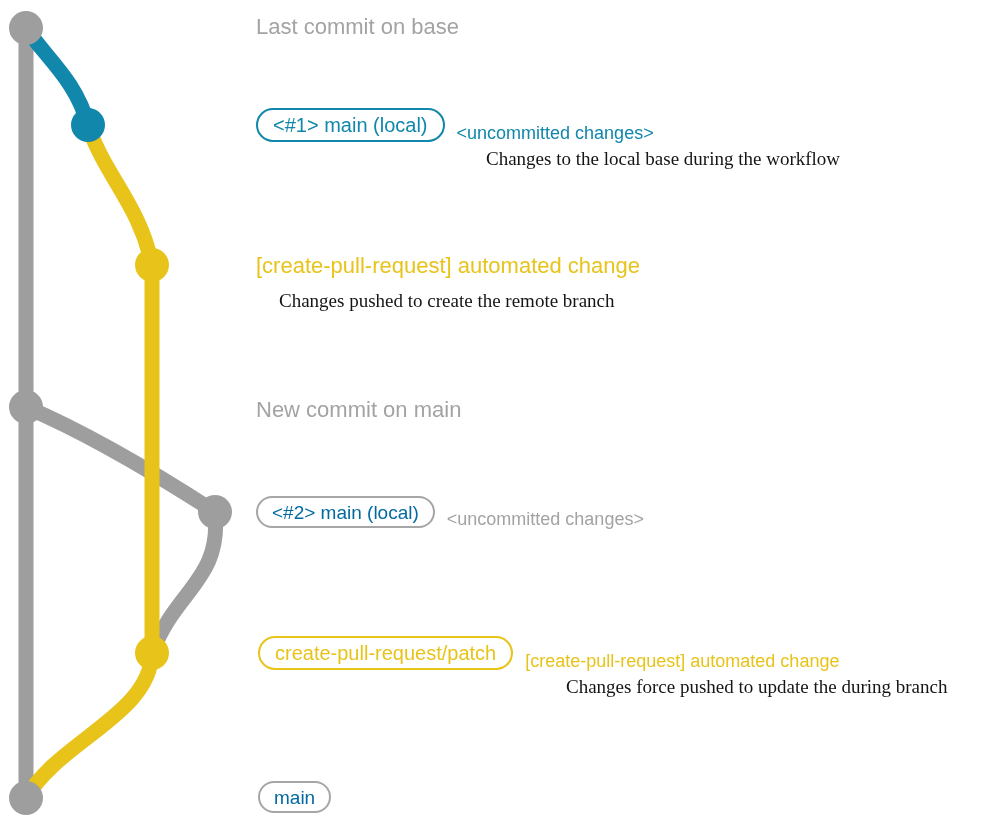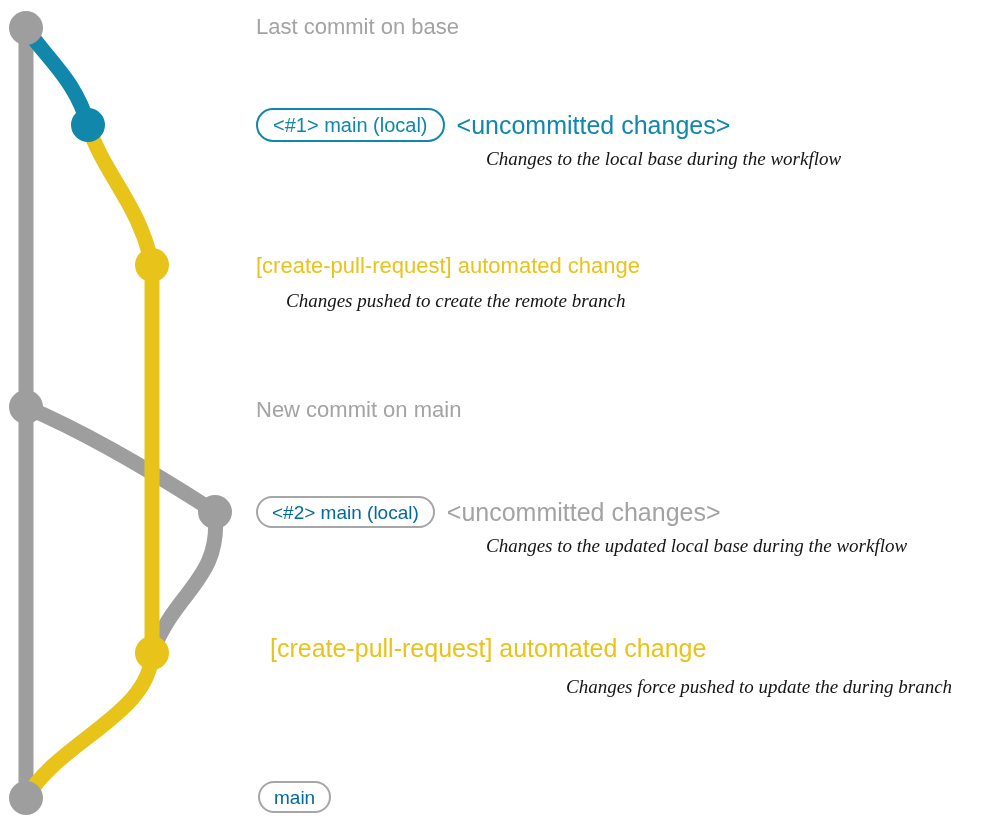--- a/index.html
+++ b/index.html
@@ -29,21 +29,21 @@
     position: absolute;
     left: 0;
     top: 0;
     width: 939px;
     height: 827px;
   }
 
   .row {
     position: absolute;
     display: flex;
-    align-items: center;
+    align-items: flex-end;
     white-space: nowrap;
   }
 
   .pill {
     display: inline-flex;
     align-items: center;
     justify-content: center;
     box-sizing: border-box;
     height: 34px;
     padding: 0 15px;
@@ -58,21 +58,21 @@
   .pill.yellow { border-color: #e8c31a; color: #e8c31a; }
   .pill.gray   { border-color: #a6a6a6; color: #0369a1; }
 
   .pill.small {
     height: 32px;
     padding: 0 14px;
     font-size: 19px;
   }
 
   .subject {
-    font-size: 25px;
+    font-size: 18px;
     line-height: 1;
     margin-left: 12px;
   }
   .subject.teal   { color: #1087ab; }
   .subject.yellow { color: #e8c31a; }
   .subject.gray   { color: #a3a3a3; }
 
   .plain-title {
     position: absolute;
     font-size: 22px;
@@ -82,21 +82,20 @@
   }
   .plain-title.yellow { color: #e8c31a; }
 
   .desc {
     position: absolute;
     font-family: "Liberation Serif", serif;
     font-size: 19px;
     color: #151515;
     line-height: 1;
     white-space: nowrap;
-    font-style: italic;
   }
 </style>
 </head>
 <body>
 
 <svg id="graph-svg" viewBox="0 0 981 827" xmlns="http://www.w3.org/2000/svg">
 
   <path d="M 26 28 L 26 798" fill="none" stroke="#9e9e9e" stroke-width="15" stroke-linecap="round"></path>
 
   <path d="M 26 407 C 80 430, 150 470, 215 512" fill="none" stroke="#9e9e9e" stroke-width="15" stroke-linecap="round"></path>
@@ -122,31 +121,31 @@
 
   <div class="plain-title" style="left:256px; top:16px;">Last commit on base</div>
 
   <div class="row" style="left:256px; top:108px;">
     <span class="pill teal">&lt;#1&gt; main (local)</span>
     <span class="subject teal">&lt;uncommitted changes&gt;</span>
   </div>
   <div class="desc" style="left:486px; top:149px;">Changes to the local base during the workflow</div>
 
   <div class="plain-title yellow" style="left:256px; top:255px;">[create-pull-request] automated change</div>
-  <div class="desc" style="left:286px; top:291px;">Changes pushed to create the remote branch</div>
+  <div class="desc" style="left:279px; top:291px;">Changes pushed to create the remote branch</div>
 
   <div class="plain-title" style="left:256px; top:399px;">New commit on main</div>
 
   <div class="row" style="left:256px; top:496px;">
     <span class="pill gray small">&lt;#2&gt; main (local)</span>
     <span class="subject gray">&lt;uncommitted changes&gt;</span>
   </div>
-  <div class="desc" style="left:486px; top:536px;">Changes to the updated local base during the workflow</div>
 
   <div class="row" style="left:258px; top:636px;">
+    <span class="pill yellow">create-pull-request/patch</span>
     <span class="subject yellow">[create-pull-request] automated change</span>
   </div>
   <div class="desc" style="left:566px; top:677px;">Changes force pushed to update the during branch</div>
 
   <div class="row" style="left:258px; top:781px;flex-direction:column;">
     <span class="pill gray small">main</span>
   </div>
 
 </div>
 

